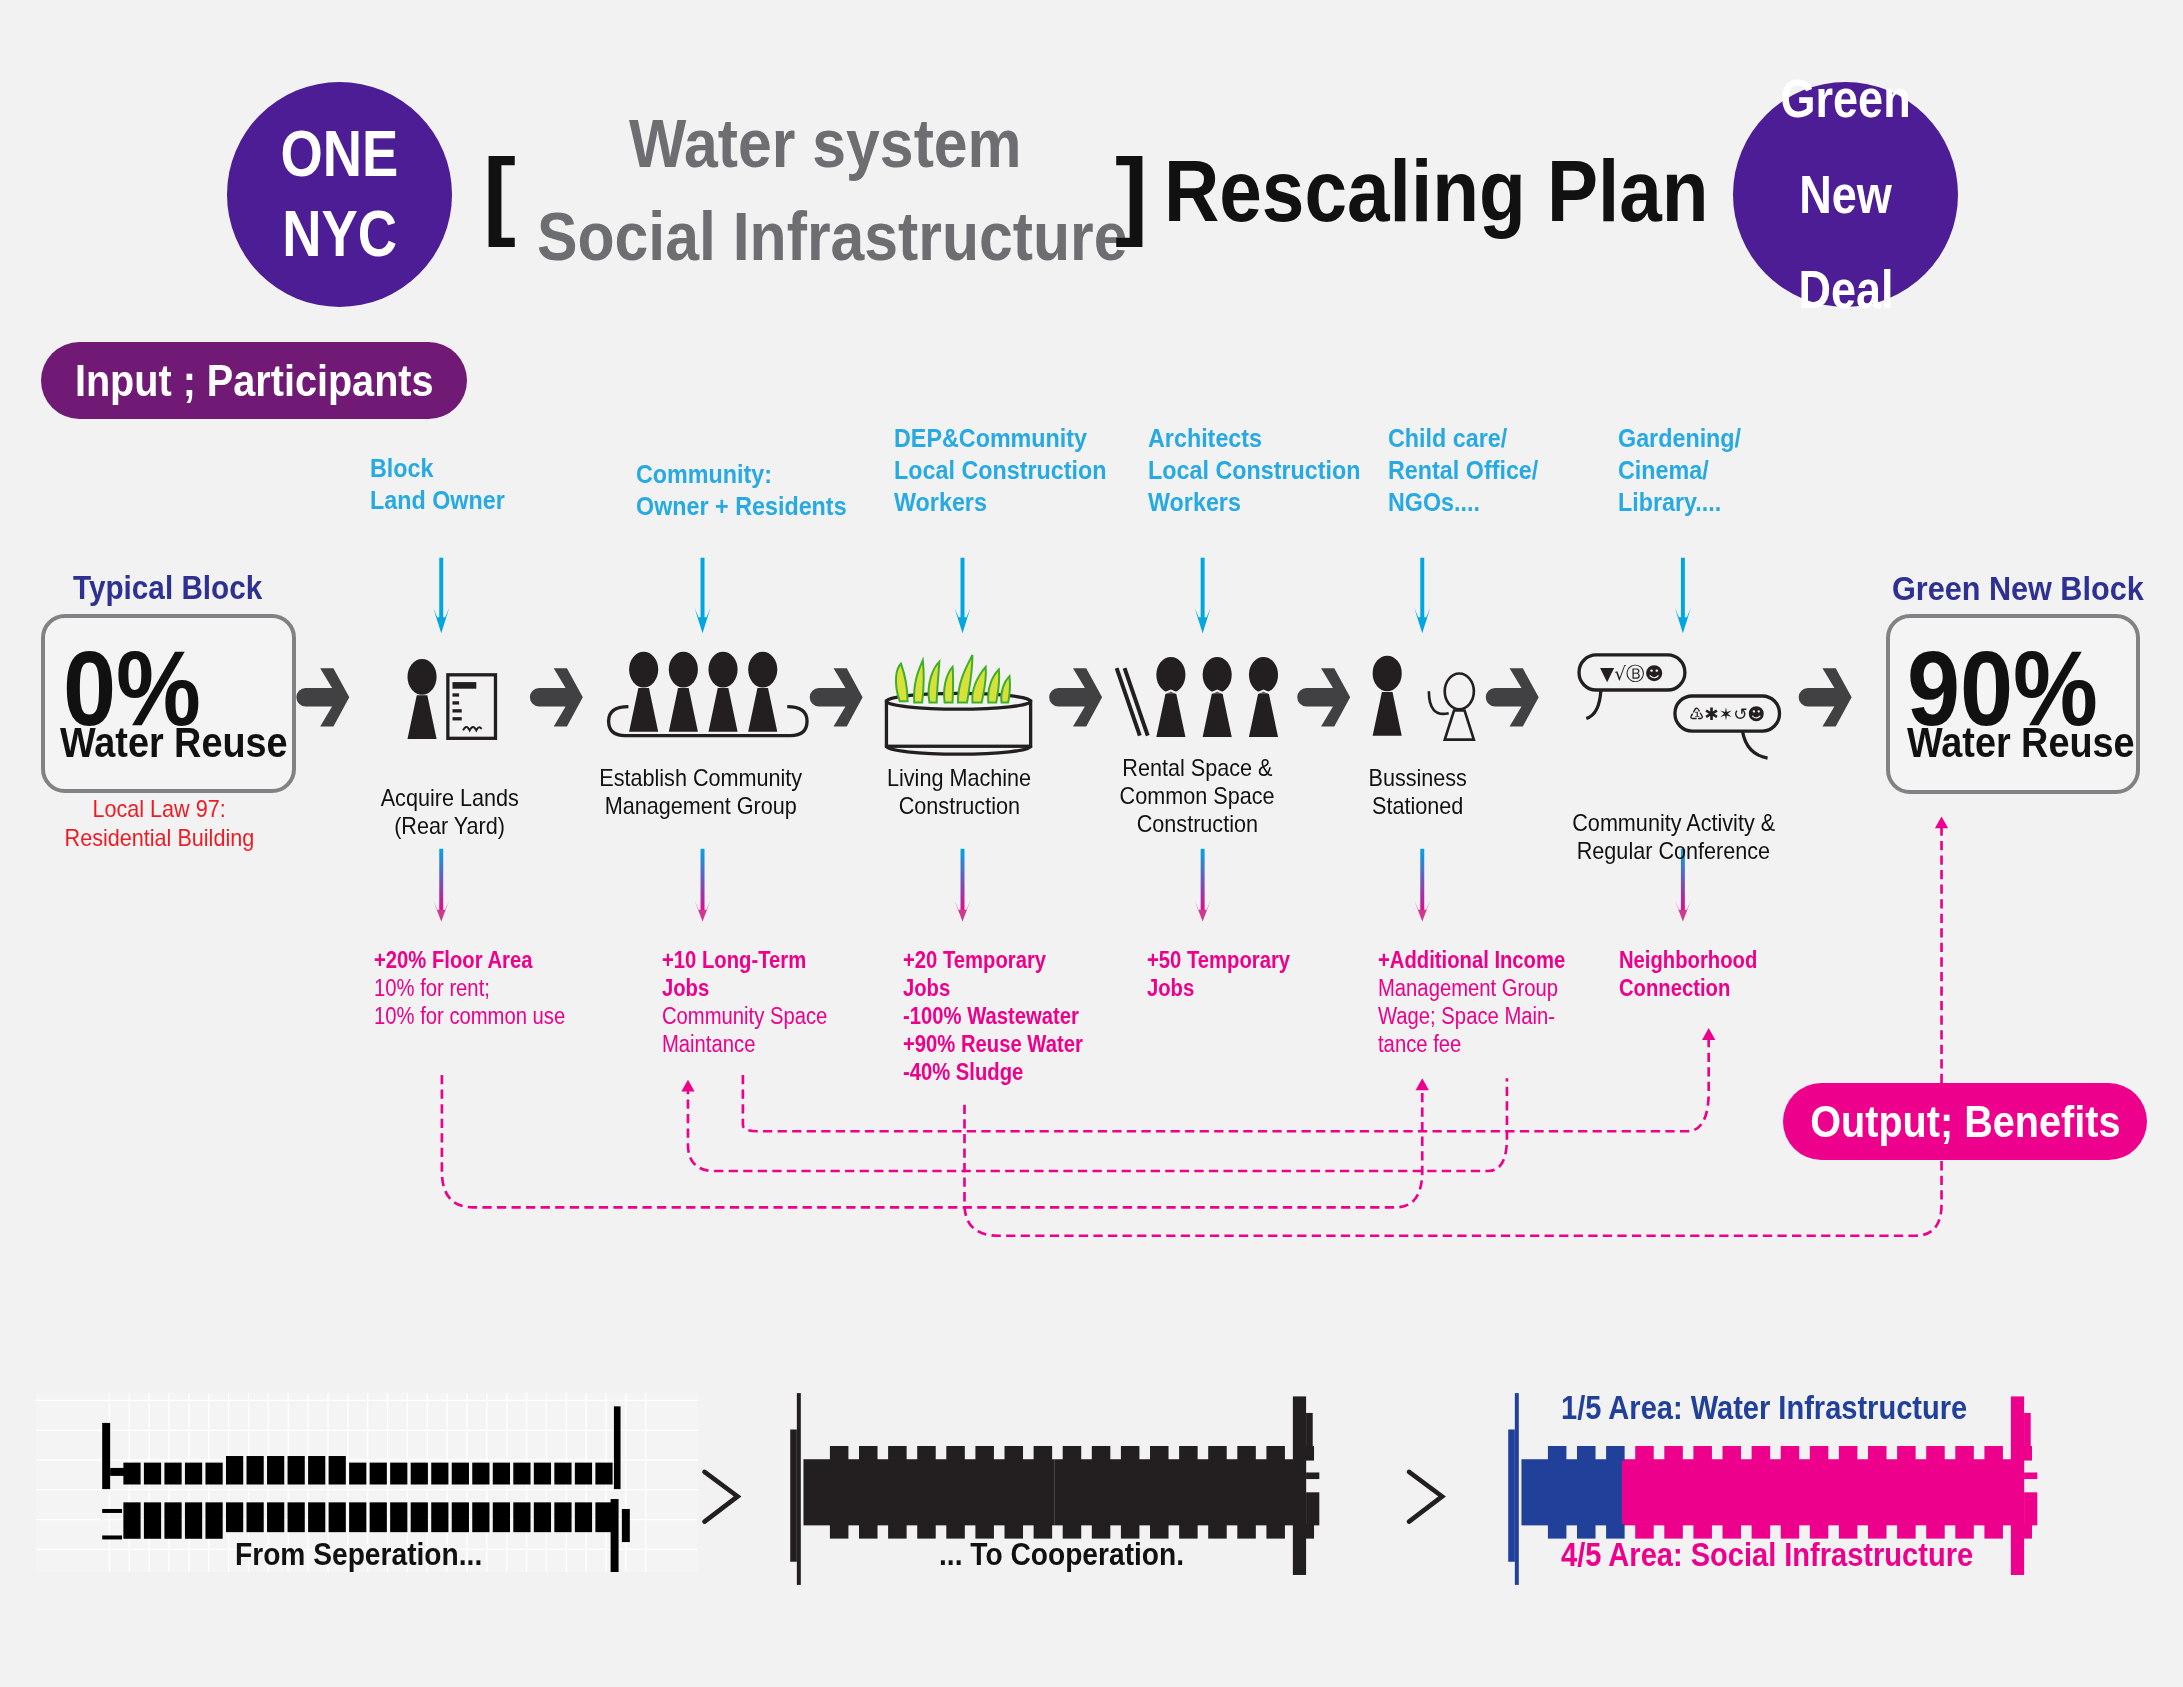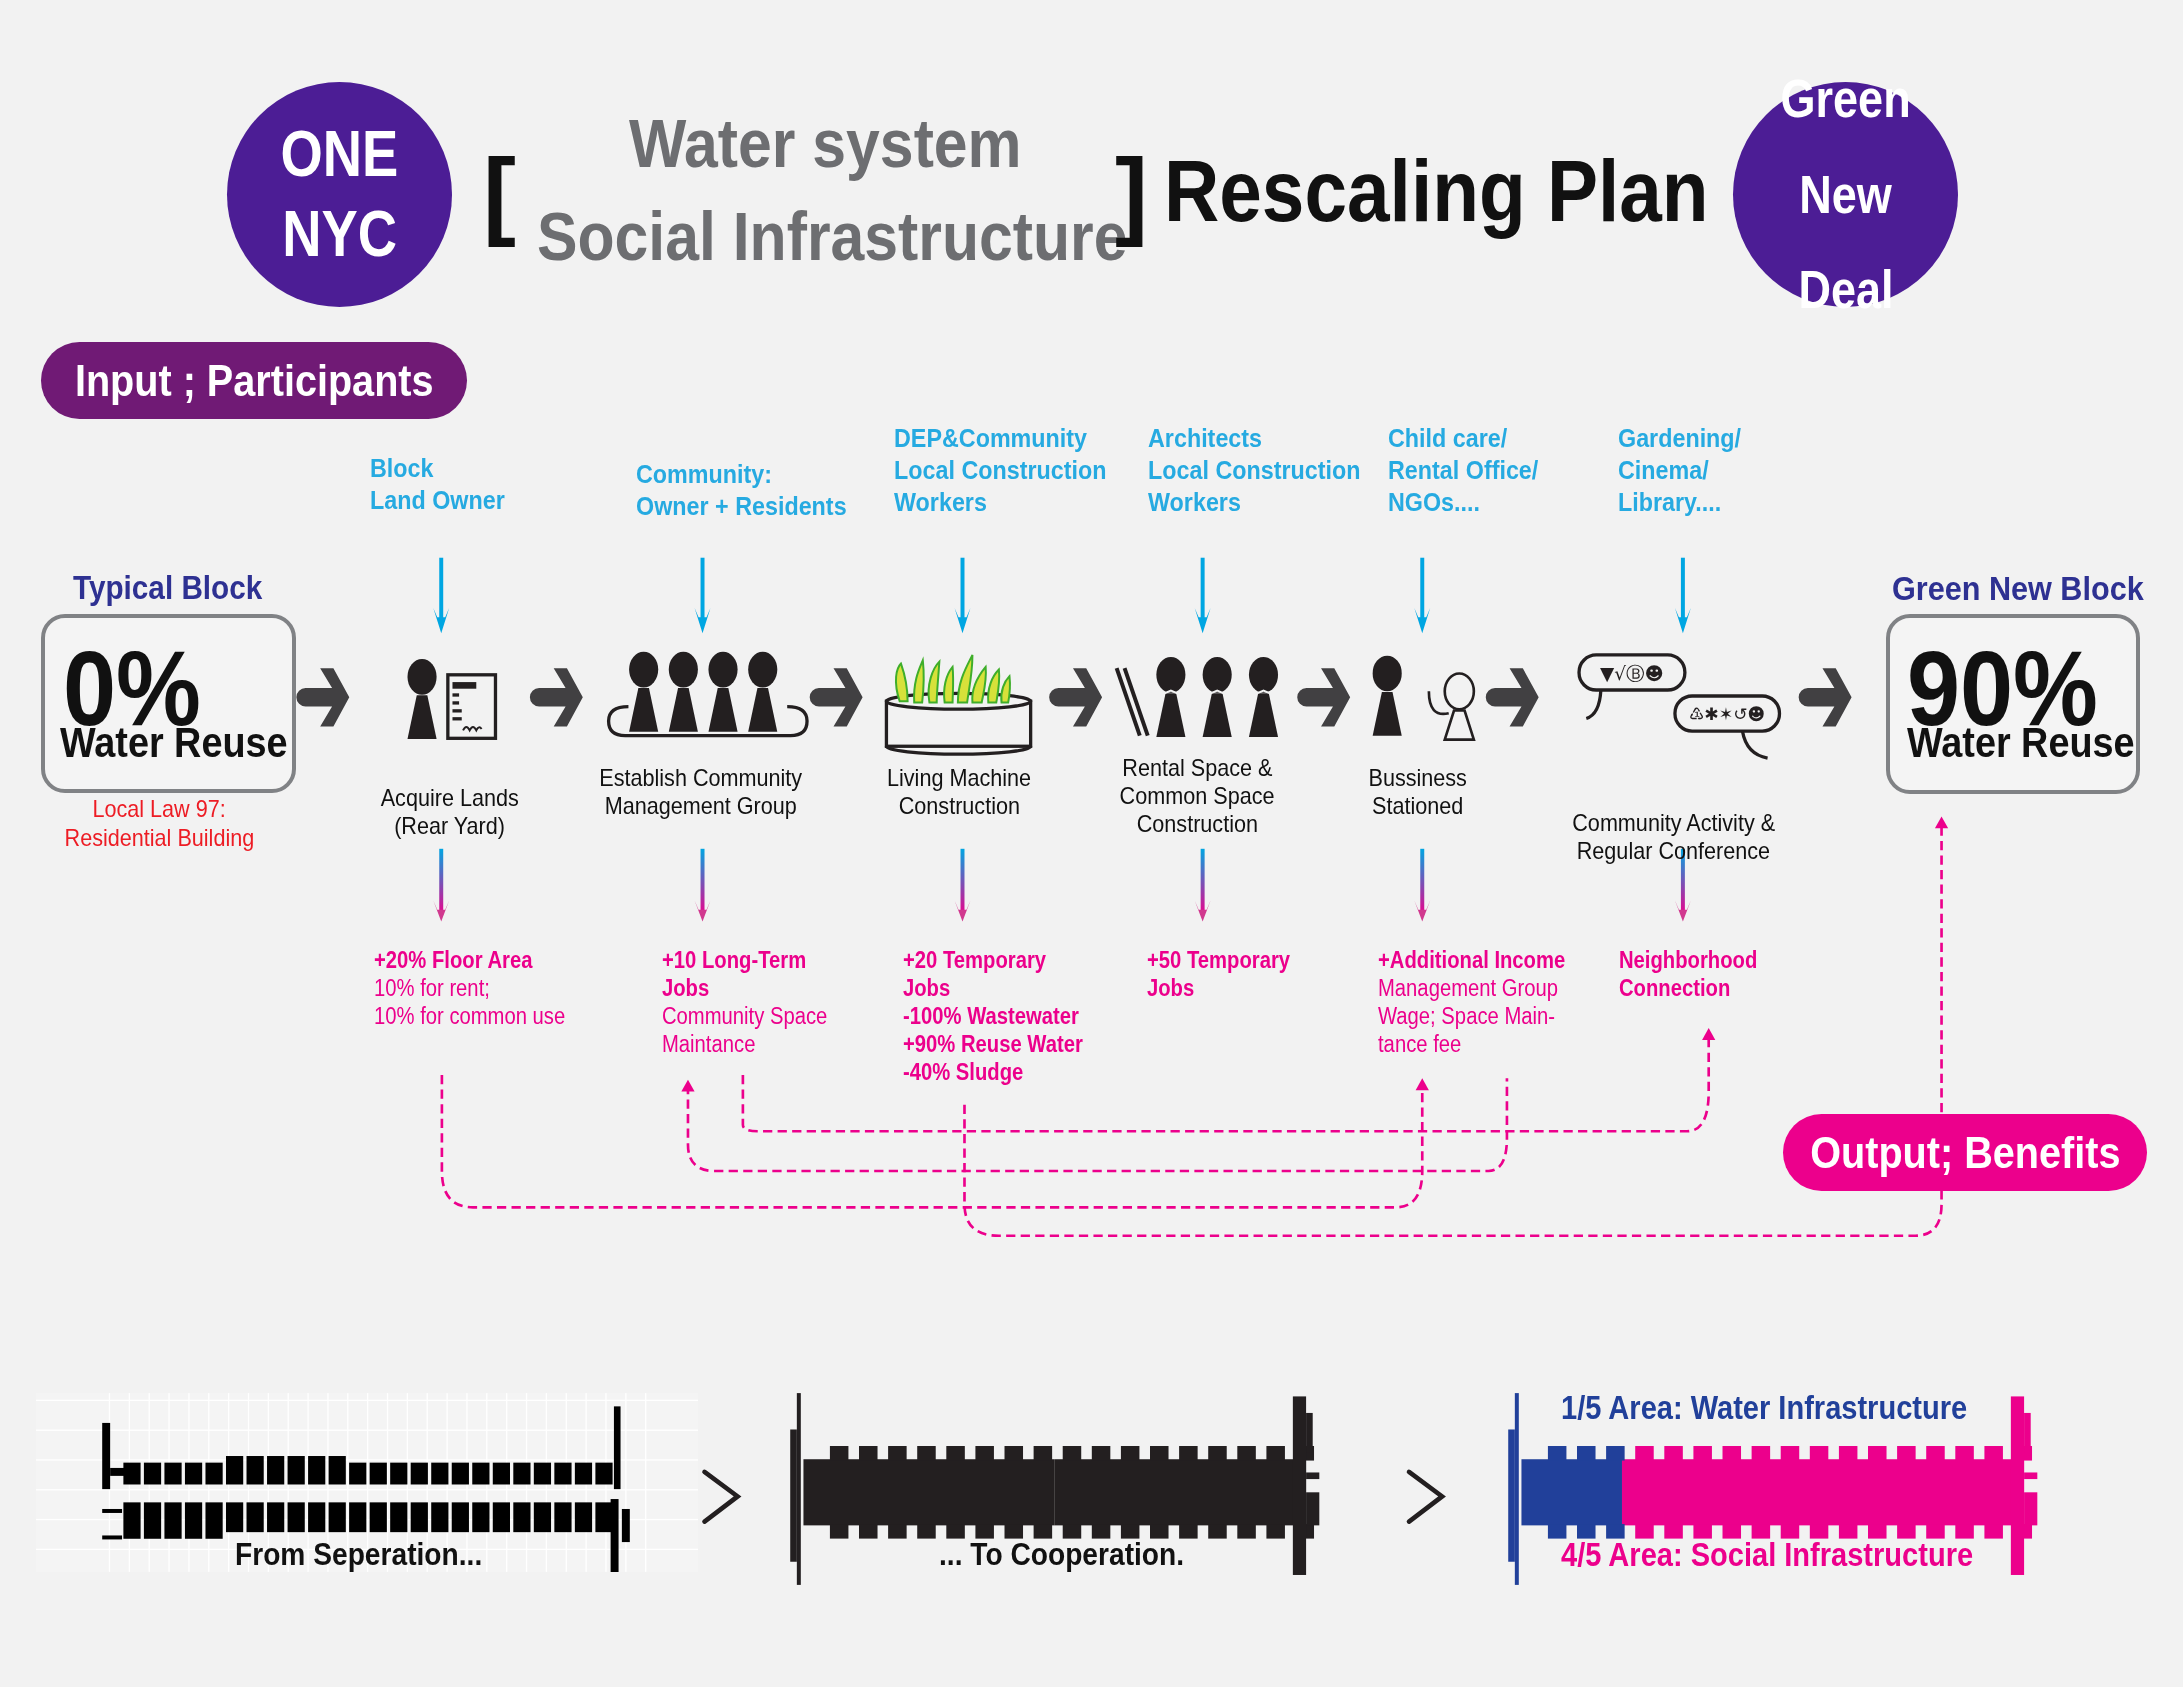--- a/index.html
+++ b/index.html
@@ -308,21 +308,21 @@
   <span class="mag-line b">+Additional Income</span>
   <span class="mag-line">Management Group</span>
   <span class="mag-line">Wage; Space Main-</span>
   <span class="mag-line">tance fee</span>
 </div>
 <div class="abs mag-txt" style="left:1619px;top:946px;">
   <span class="mag-line b">Neighborhood</span>
   <span class="mag-line b">Connection</span>
 </div>
 
-<div class="abs pill" style="left:1783px;top:1083px;width:364px;height:77px;background:#ec008c;font-size:44px;margin-top:31px;">
+<div class="abs pill" style="left:1783px;top:1083px;width:364px;height:77px;background:#ec008c;font-size:44px;">
   <span>Output; Benefits</span>
 </div>
 
 <div class="abs" style="left:36px;top:1393px;width:662px;height:179px;">
   <svg width="662" height="179" id="sepSvg" viewBox="0 0 1000 270">
       <rect x="0" y="0" width="1000" height="270" fill="#f4f4f4"></rect>
       <rect x="110" y="0" width="2" height="270" fill="#ffffff"></rect>
       <rect x="140" y="0" width="2" height="270" fill="#ffffff"></rect>
       <rect x="170" y="0" width="2" height="270" fill="#ffffff"></rect>
       <rect x="200" y="0" width="2" height="270" fill="#ffffff"></rect>

